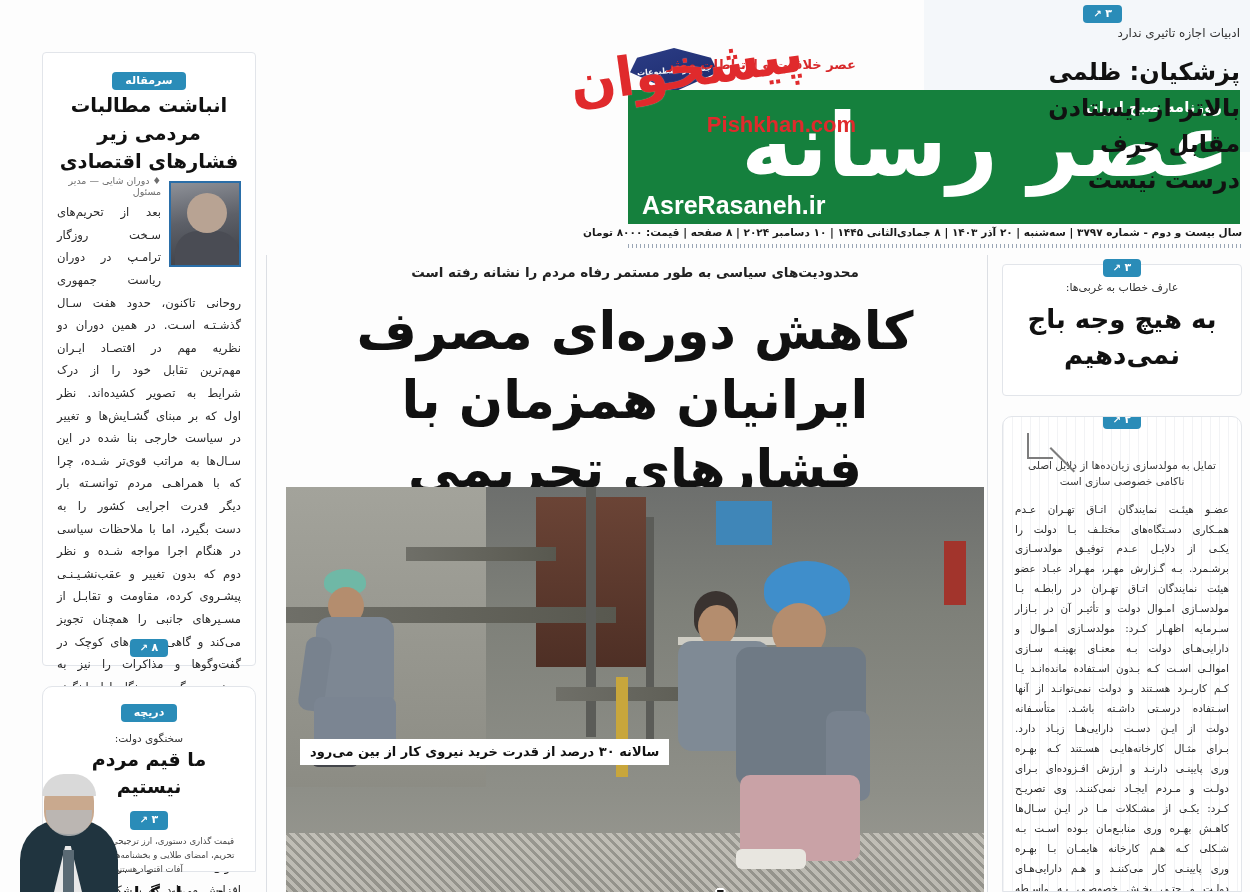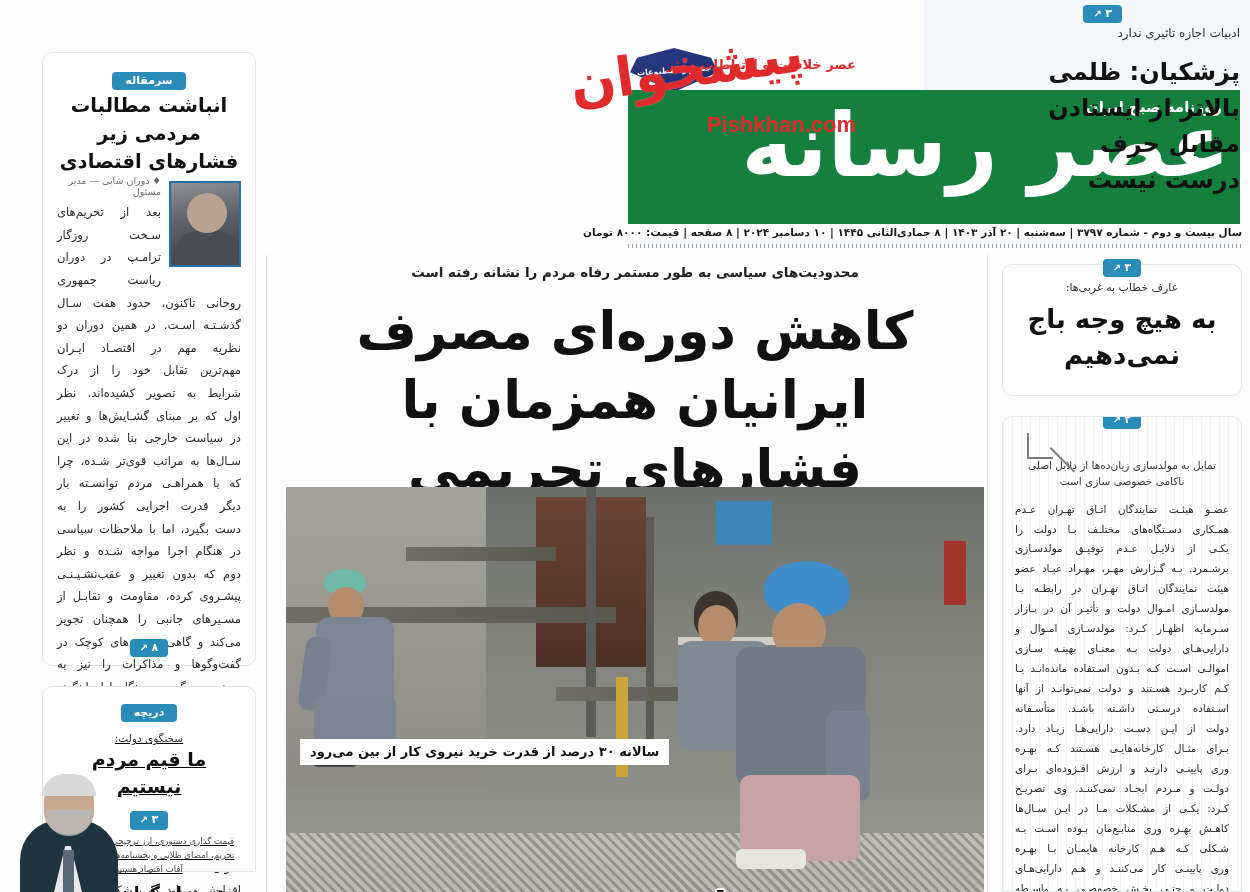--- a/index.html
+++ b/index.html
@@ -137,21 +137,21 @@
     top: 244px; right: 8px;
     width: 614px; height: 4px;
     background: repeating-linear-gradient(90deg, #9aa6b5 0 1px, transparent 1px 4px);
   }
 
   
   .card {
     position: absolute;
     background: #fff;
     border: 1px solid #e2e5ea;
-    border-radius: 10px;
+    border-radius: 4px;
   }
 
   .badge {
     display: inline-block;
     background: #2a8cb8;
     color: #fff;
     font-size: 11px;
     font-weight: bold;
     padding: 2px 13px 3px;
     border-radius: 4px;
@@ -247,21 +247,20 @@
     bottom: 8px; left: 0; right: 0;
     text-align: center;
   }
 
   #darriche-card {
     top: 686px; left: 42px;
     width: 214px; height: 186px;
     padding: 14px 14px 8px;
     text-align: center;
     border-radius: 10px 10px 0 0;
-    text-decoration: underline;
   }
   #darriche-card .headline { font-size: 19px; }
   .mini-kicker {
     font-size: 8.6px;
     color: #444;
     line-height: 1.65;
     text-align: center;
     direction: rtl;
     margin-top: 4px;
   }
@@ -543,20 +542,21 @@
 
   <div class="masthead-wrap">
 
     <div class="jashn-emblem">
       <span>جشنواره مطبوعات</span>
     </div>
 
     <div class="masthead-box">
       <div class="mast-sub">روزنامه صبح ایران</div>
       <div class="mast-title">عصر رسانه</div>
+      <div class="mast-url">AsreRasaneh.ir</div>
     </div>
 
     <div class="pishkhan-logo">
       <div class="pk-tagline">عصر خلاقیت و ارتباطات موثر</div>
       <div class="pk-script">پیشخوان</div>
       <div class="pk-dotcom">Pishkhan.com</div>
     </div>
 
     <div class="dateline">سال بیست و دوم - شماره ۳۷۹۷ | سه‌شنبه | ۲۰ آذر ۱۴۰۳ | ۸ جمادی‌الثانی ۱۴۴۵ | ۱۰ دسامبر ۲۰۲۴ | ۸ صفحه | قیمت: ۸۰۰۰ تومان</div>
     <div class="dateline-rule"></div>

